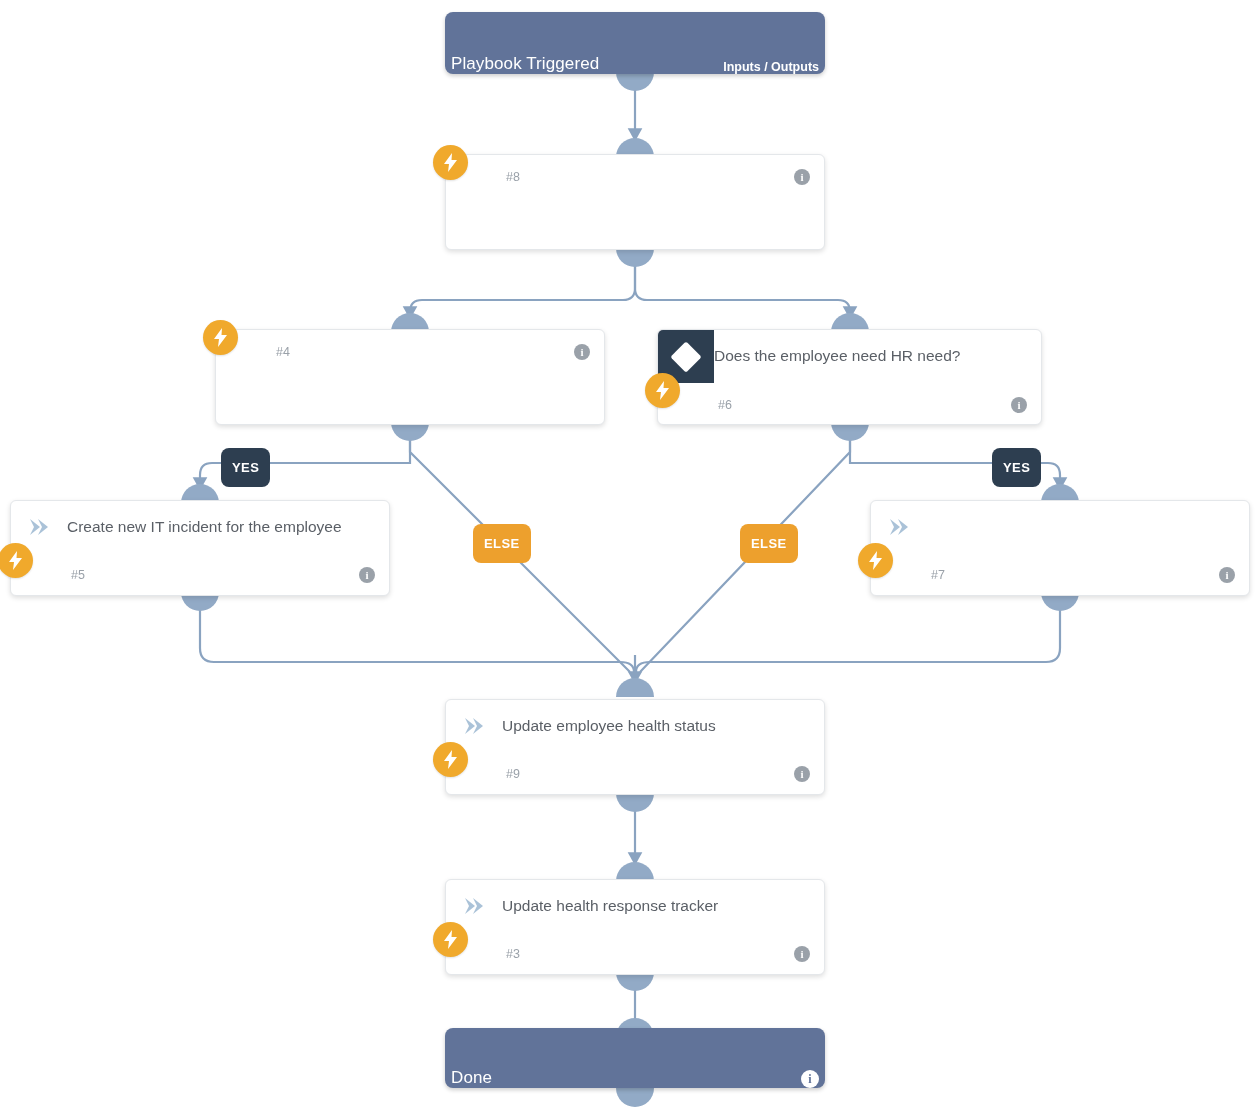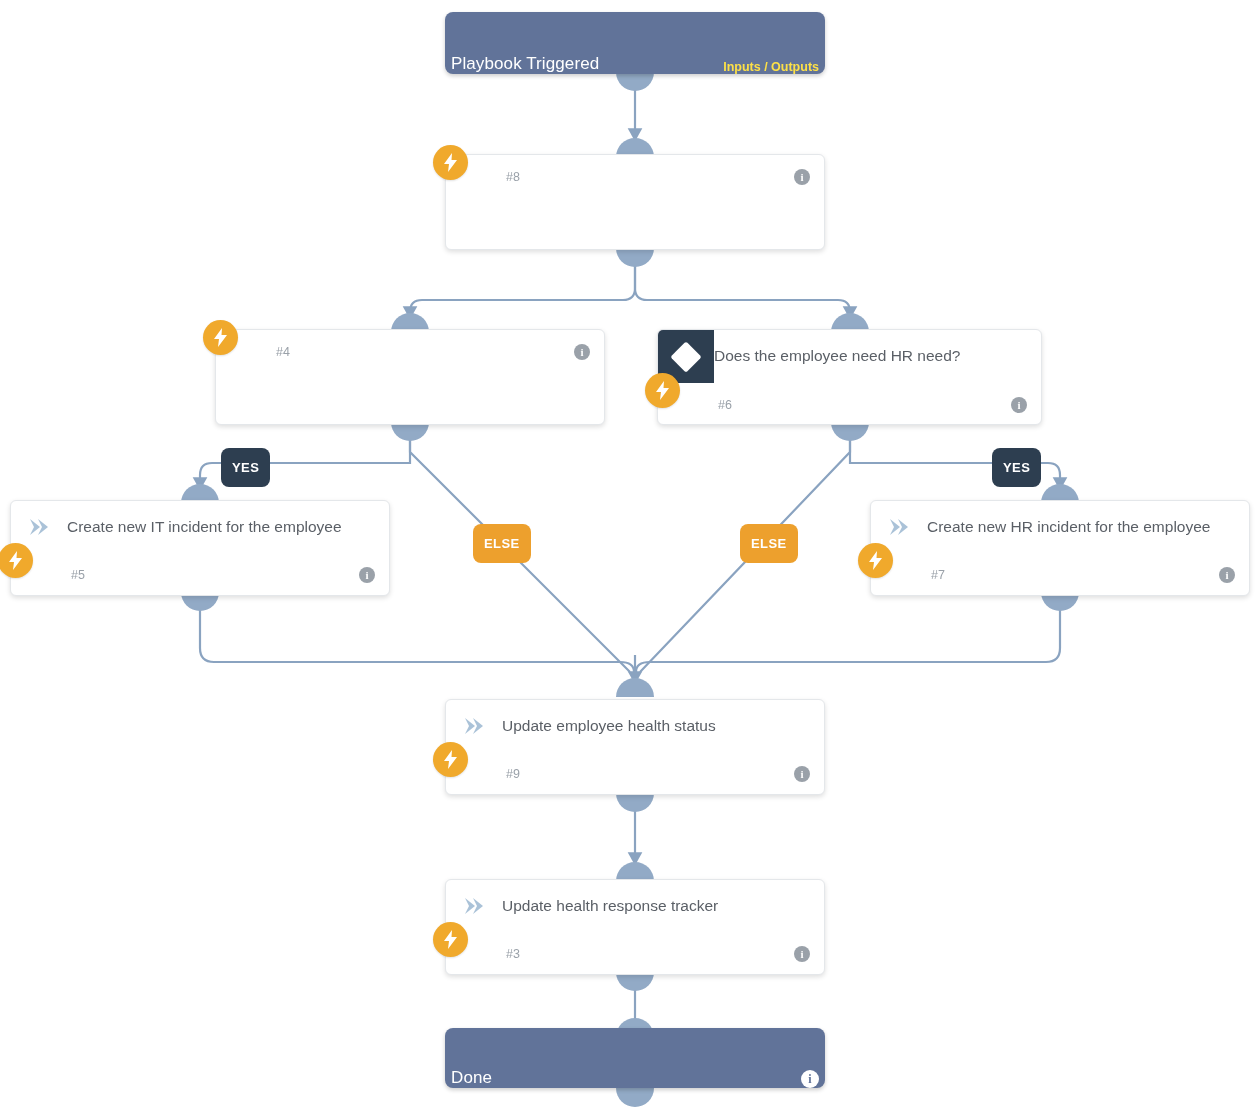--- a/index.html
+++ b/index.html
@@ -43,21 +43,21 @@
     align-items: flex-end;
     padding: 0 6px;
   }
   .capsule .cap-title {
     color: #ffffff;
     font-size: 17px;
     letter-spacing: .1px;
   }
   .capsule .cap-sub {
     margin-left: auto;
-    color: #fde047;
+    color: #ffffff;
     font-size: 12.5px;
     font-weight: bold;
   }
   .capsule .info-white {
     margin-left: auto;
     width: 18px; height: 18px;
     border-radius: 50%;
     background: #ffffff;
     color: #617399;
     font-size: 12px;
@@ -299,21 +299,20 @@
   </div>
 
   <div class="card" style="left:870px; top:500px; width:380px; height:96px;">
     <div class="card-head">
       <div class="glyph-action">
         <svg width="22" height="20" viewBox="0 0 22 20">
           <path d="M2 2 L12 10 L2 18 L6 10 Z" fill="#aac2d8"></path>
           <path d="M10 2 L20 10 L10 18 L14 10 Z" fill="#aac2d8"></path>
         </svg>
       </div>
-      <div class="card-title">Create new HR incident for the employee</div>
     </div>
     <div class="card-foot">
       <div class="bolt">
         <svg width="17" height="19" viewBox="0 0 17 19">
           <path d="M10 0 L2 11 L7 11 L6 19 L15 7 L9.5 7 Z" fill="#ffffff"></path>
         </svg>
       </div>
       <span class="step-num">#7</span>
       <span class="info-gray">i</span>
     </div>

